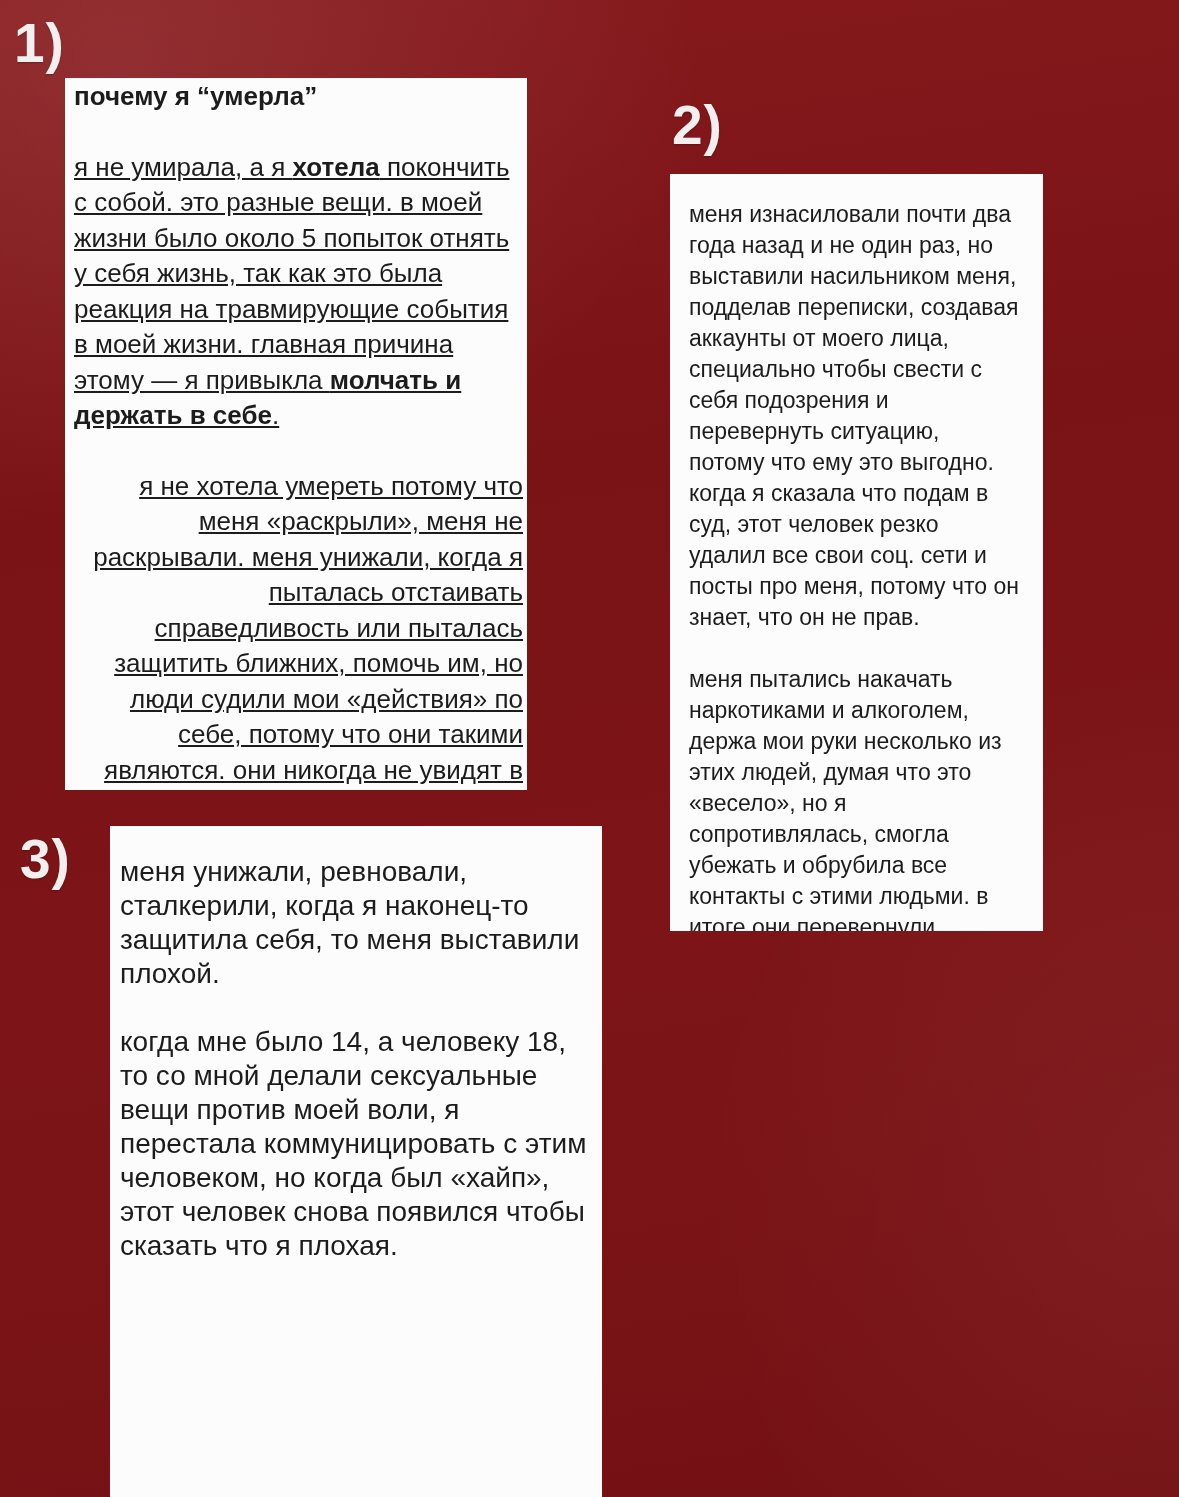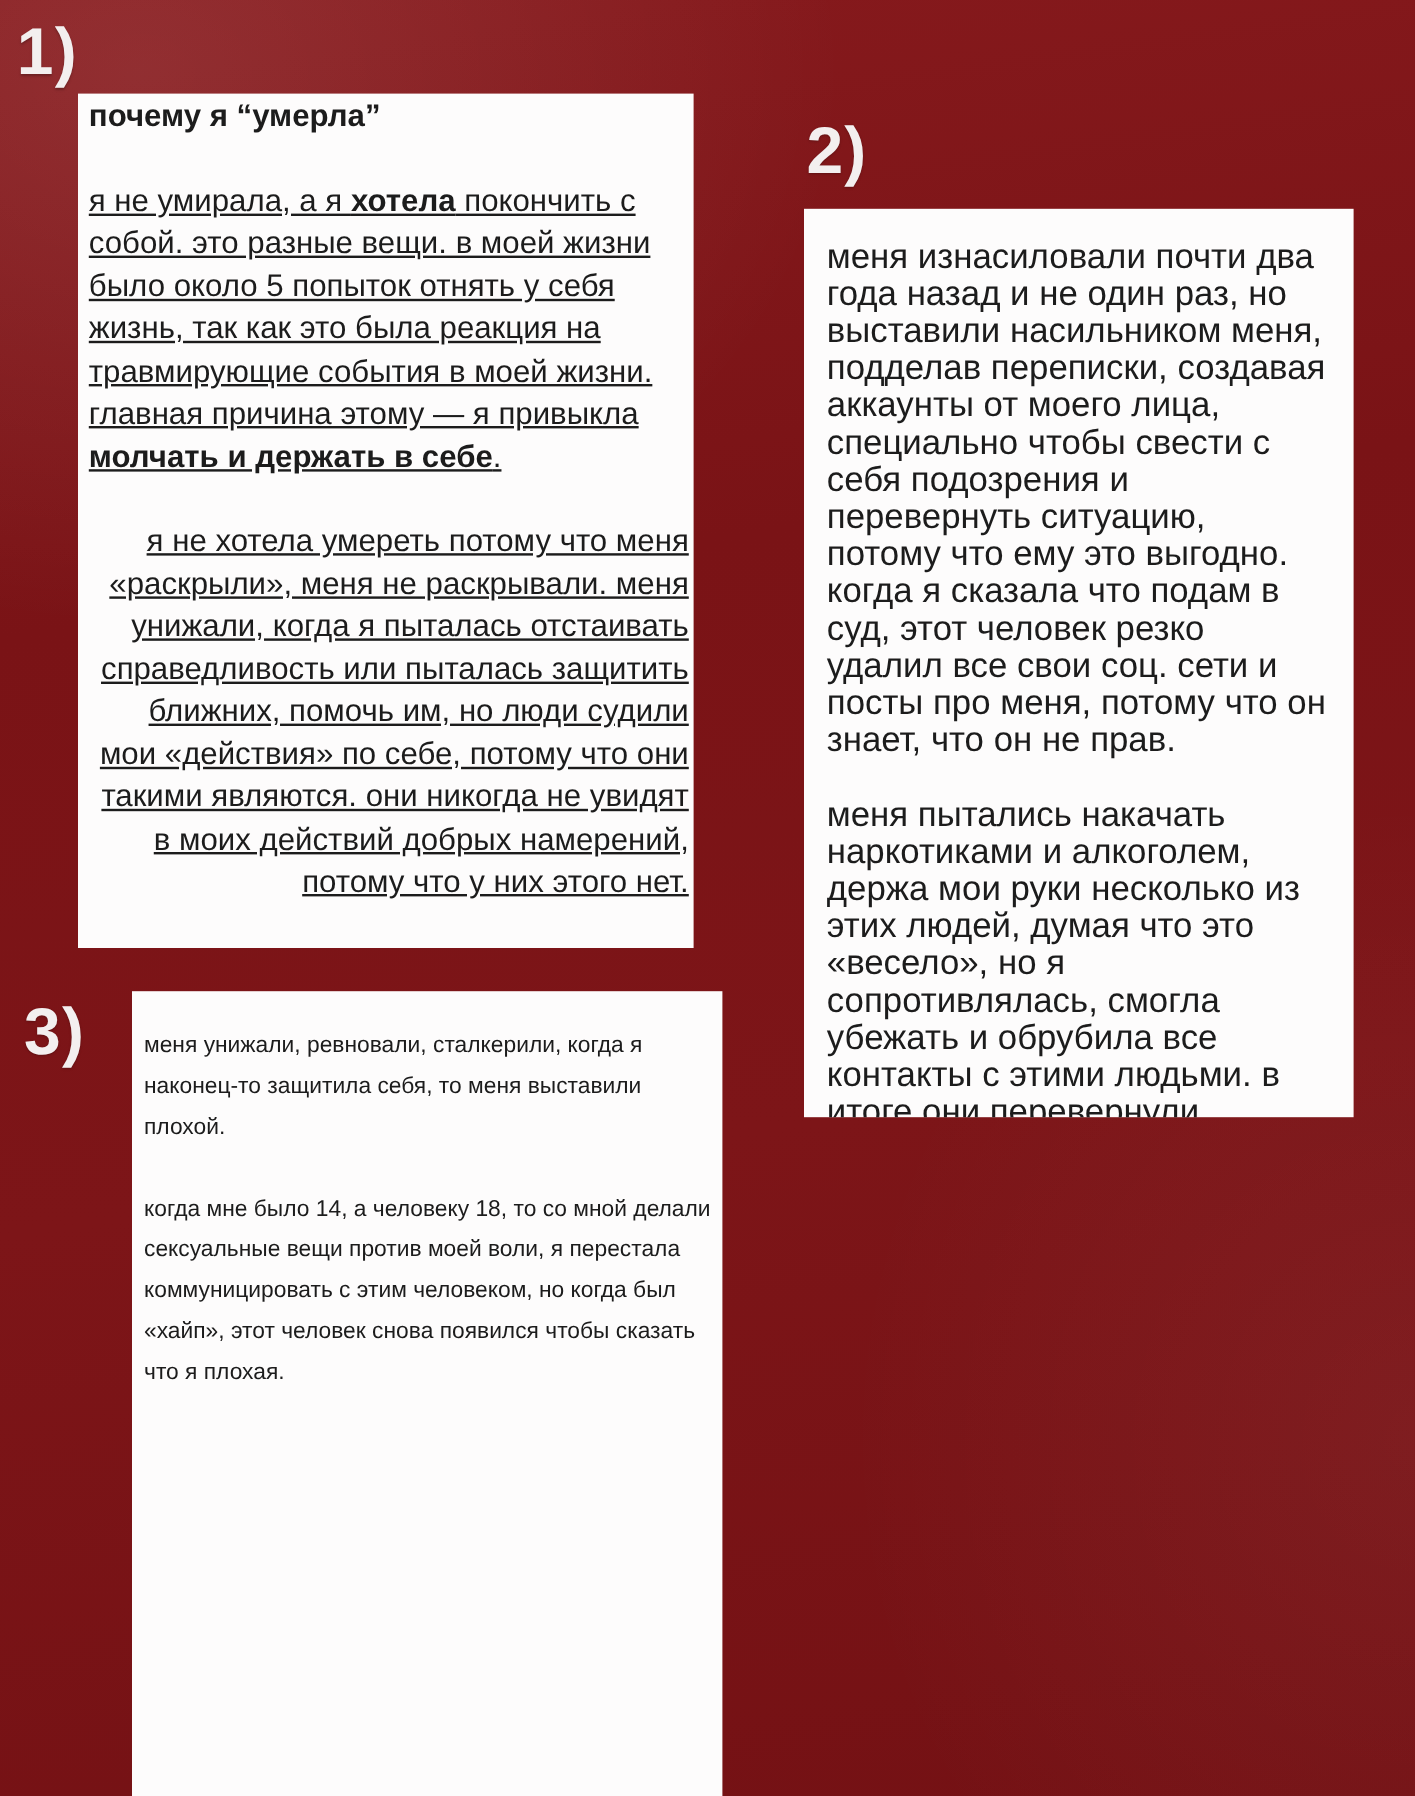--- a/index.html
+++ b/index.html
@@ -40,48 +40,48 @@
     background: #fdfcfc;
     color: #1c1c1c;
     box-sizing: border-box;
     overflow: hidden;
   }
   .card p {
     margin: 0;
   }
   .card-1 {
     left: 65px; top: 78px;
-    width: 513px; height: 712px;
+    width: 462px; height: 712px;
     padding: 1px 4px 8px 9px;
     font-size: 26px;
     line-height: 35.5px;
   }
   .card-1 .card-header {
     font-weight: 700;
     margin-bottom: 35px;
   }
   .card-1 p.para { margin-bottom: 35px; text-decoration: underline; }
   .card-1 p.para:last-child { margin-bottom: 17px; text-align: right; }
   .bold-run { font-weight: 700; }
 
   .card-2 {
     left: 670px; top: 174px;
-    width: 458px; height: 757px;
+    width: 373px; height: 757px;
     padding: 25px 22px 20px 19px;
-    font-size: 29px;
+    font-size: 23px;
     line-height: 31px;
   }
   .card-2 p.para { margin-bottom: 31px; }
   .card-2 p.para:last-child { margin-bottom: 13px; }
 
   .card-3 {
     left: 110px; top: 826px;
     width: 492px; height: 671px;
     padding: 29px 2px 6px 10px;
-    font-size: 19px;
+    font-size: 28px;
     line-height: 34px;
   }
   .card-3 p.para { margin-bottom: 34px; }
   .card-3 p.para:last-child { margin-bottom: 0; }
 </style>
 </head>
 <body>
 
 <div class="page">
 

